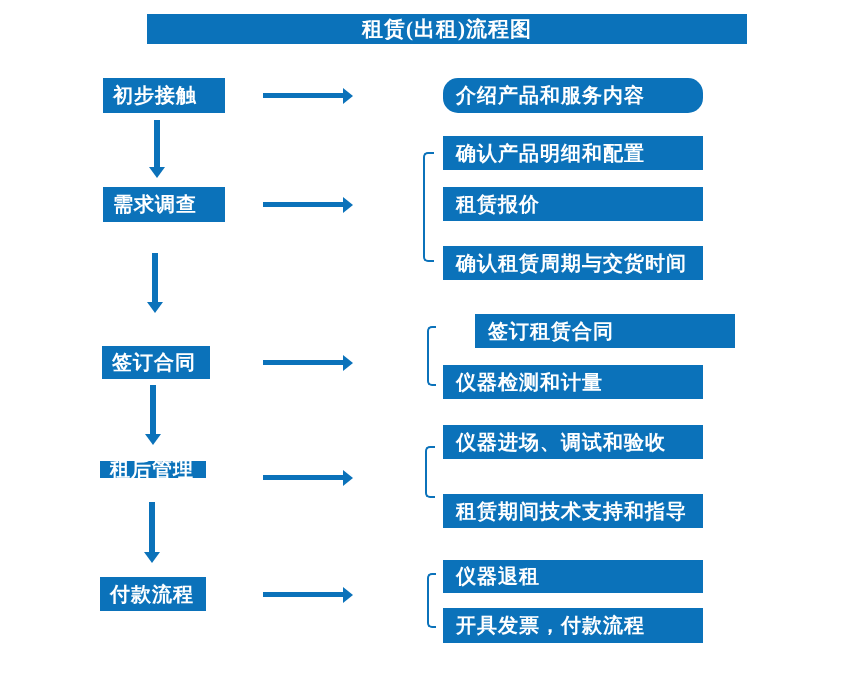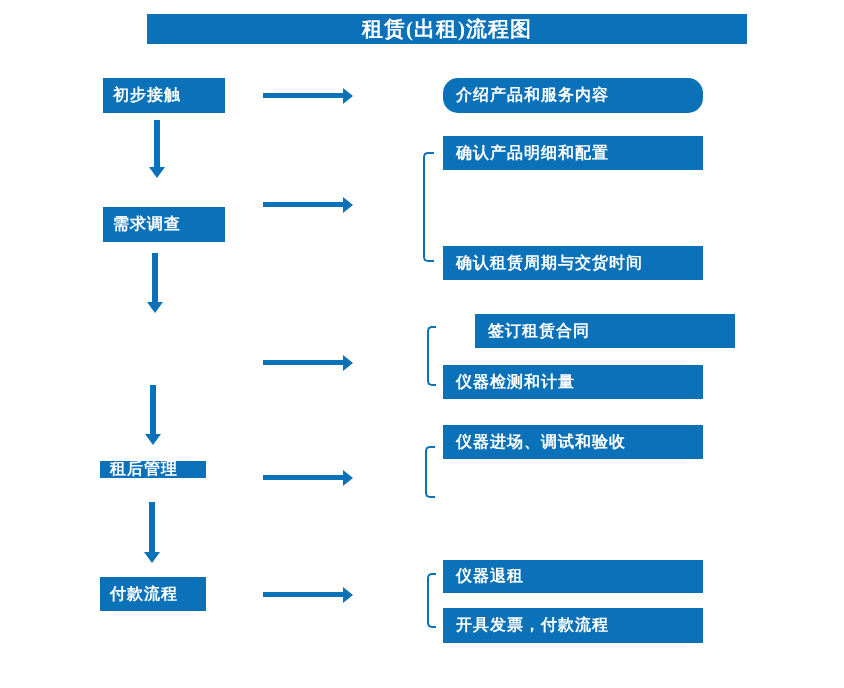--- a/index.html
+++ b/index.html
@@ -20,21 +20,21 @@
     color: var(--text-on-blue);
     font-size: 21px; font-weight: bold;
     display: flex; align-items: center; justify-content: center;
     letter-spacing: 1px;
     margin-left: 46px;
   }
   .box {
     position: absolute;
     background: var(--blue);
     color: var(--text-on-blue);
-    font-size: 16px; font-weight: bold;
+    font-size: 20px; font-weight: bold;
     display: flex; align-items: center;
     white-space: nowrap;
     letter-spacing: 1px;
   }
   .step   { padding-left: 10px; }
   .detail { padding-left: 13px; width: 260px; left: 443px; }
   .arrow-h { position: absolute; height: 5px; background: var(--blue); }
   .arrow-h::after {
     content: ""; position: absolute; right: -10px; top: 50%;
     transform: translateY(-50%);
@@ -58,21 +58,22 @@
   }
 </style>
 </head>
 <body>
 
 <div class="canvas">
 
   <div class="title">租赁(出租)流程图</div>
 
   <div class="box step" style="left:103px; top:78px;  width:122px; height:35px;">初步接触</div>
-  <div class="box step" style="left:103px; top:187px; width:122px; height:35px;margin-top:20px;">需求调查</div>
+  <div class="box step" style="left:103px; top:187px; width:122px; height:35px;">需求调查</div>
+  <div class="box step" style="left:102px; top:346px; width:108px; height:33px;">签订合同</div>
   <div class="box step" style="left:100px; top:461px; width:106px; height:17px;">租后管理</div>
   <div class="box step" style="left:100px; top:577px; width:106px; height:34px;">付款流程</div>
 
   <div class="arrow-v" style="left:154px; top:120px; height:47px;"></div>
   <div class="arrow-v" style="left:152px; top:253px; height:49px;"></div>
   <div class="arrow-v" style="left:150px; top:385px; height:49px;"></div>
   <div class="arrow-v" style="left:149px; top:502px; height:50px;"></div>
 
   <div class="arrow-h" style="left:263px; top:93px;  width:80px;"></div>
   <div class="arrow-h" style="left:263px; top:202px; width:80px;"></div>
@@ -81,23 +82,25 @@
   <div class="arrow-h" style="left:263px; top:592px; width:80px;"></div>
 
   <div class="bracket" style="left:423px; top:152px; width:11px; height:110px;"></div>
   <div class="bracket" style="left:427px; top:326px; width:9px;  height:60px;"></div>
   <div class="bracket" style="left:425px; top:446px; width:10px; height:52px;"></div>
   <div class="bracket" style="left:427px; top:573px; width:9px;  height:55px;"></div>
 
   <div class="box detail" style="top:78px;  height:35px;border-radius:15px;">介绍产品和服务内容</div>
 
   <div class="box detail" style="top:136px; height:34px;">确认产品明细和配置</div>
+  <div class="box detail" style="top:187px; height:34px;">租赁报价</div>
   <div class="box detail" style="top:246px; height:34px;">确认租赁周期与交货时间</div>
 
   <div class="box detail" style="top:314px; height:34px;margin-left:32px;">签订租赁合同</div>
   <div class="box detail" style="top:365px; height:34px;">仪器检测和计量</div>
 
   <div class="box detail" style="top:425px; height:34px;">仪器进场、调试和验收</div>
+  <div class="box detail" style="top:494px; height:34px;">租赁期间技术支持和指导</div>
 
   <div class="box detail" style="top:608px; height:35px;">开具发票，付款流程</div>
   <div class="box detail" style="top:560px; height:33px;">仪器退租</div>
 
 </div>
 
 </body></html>

